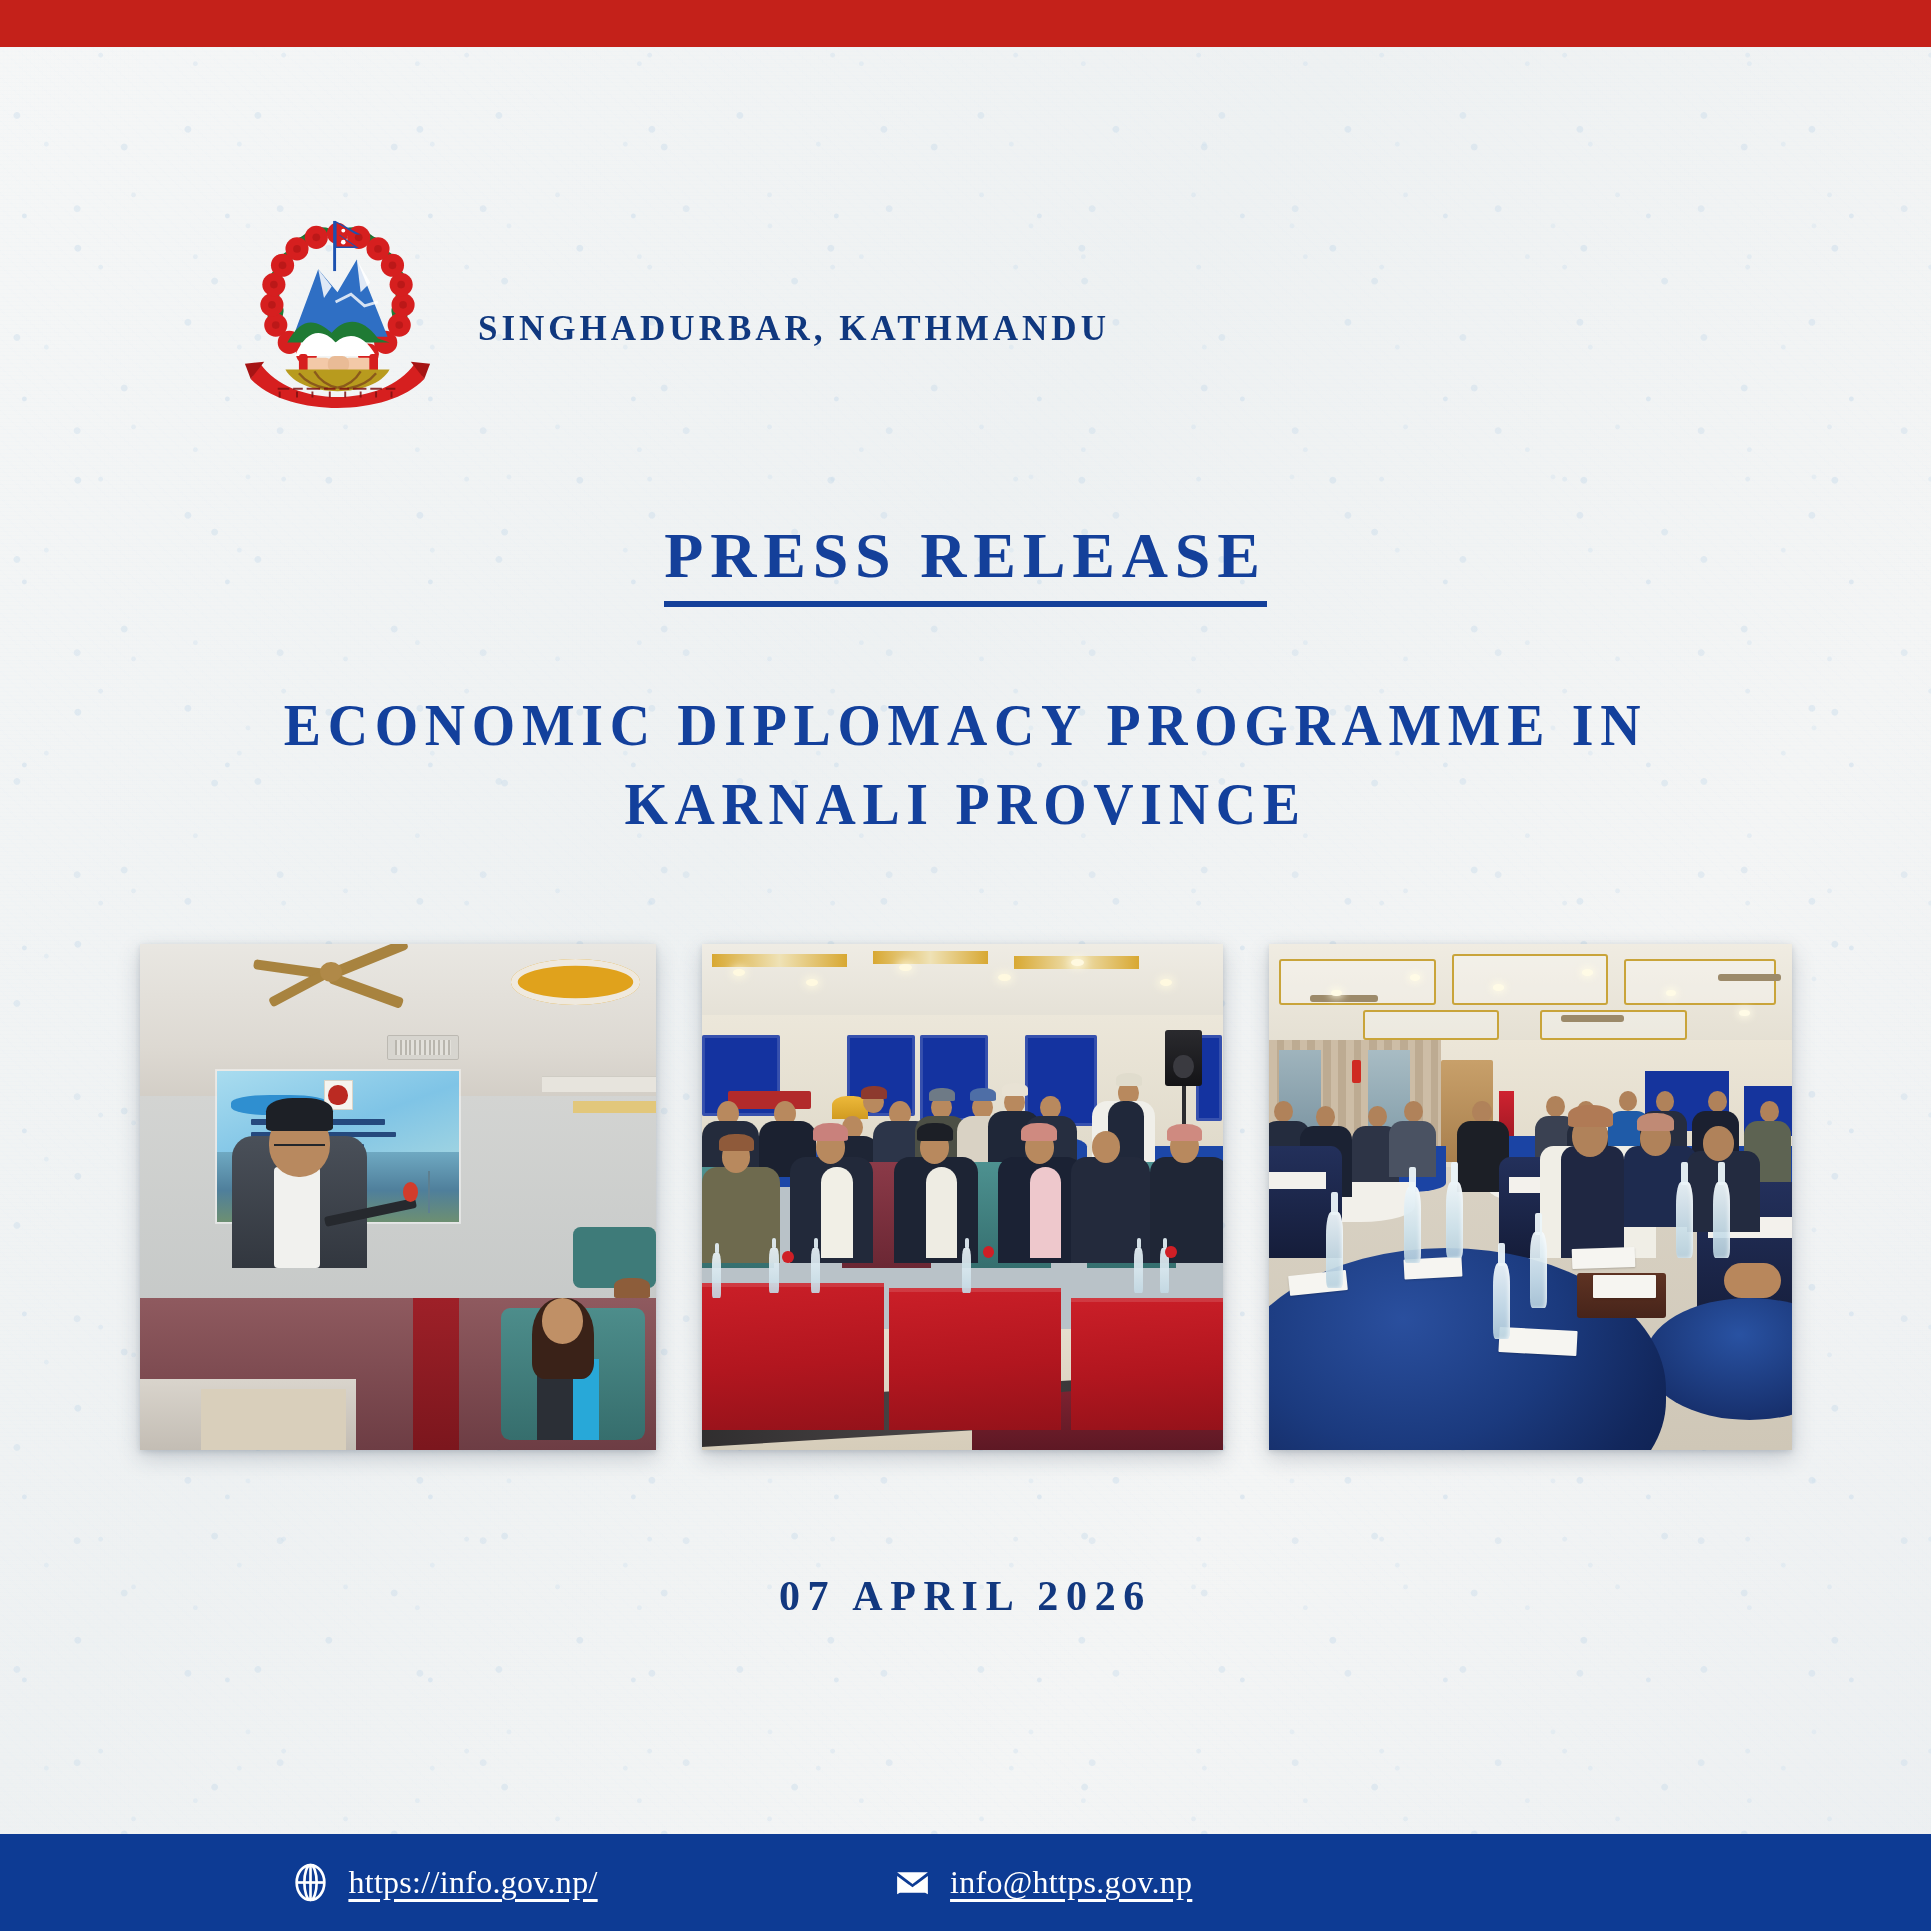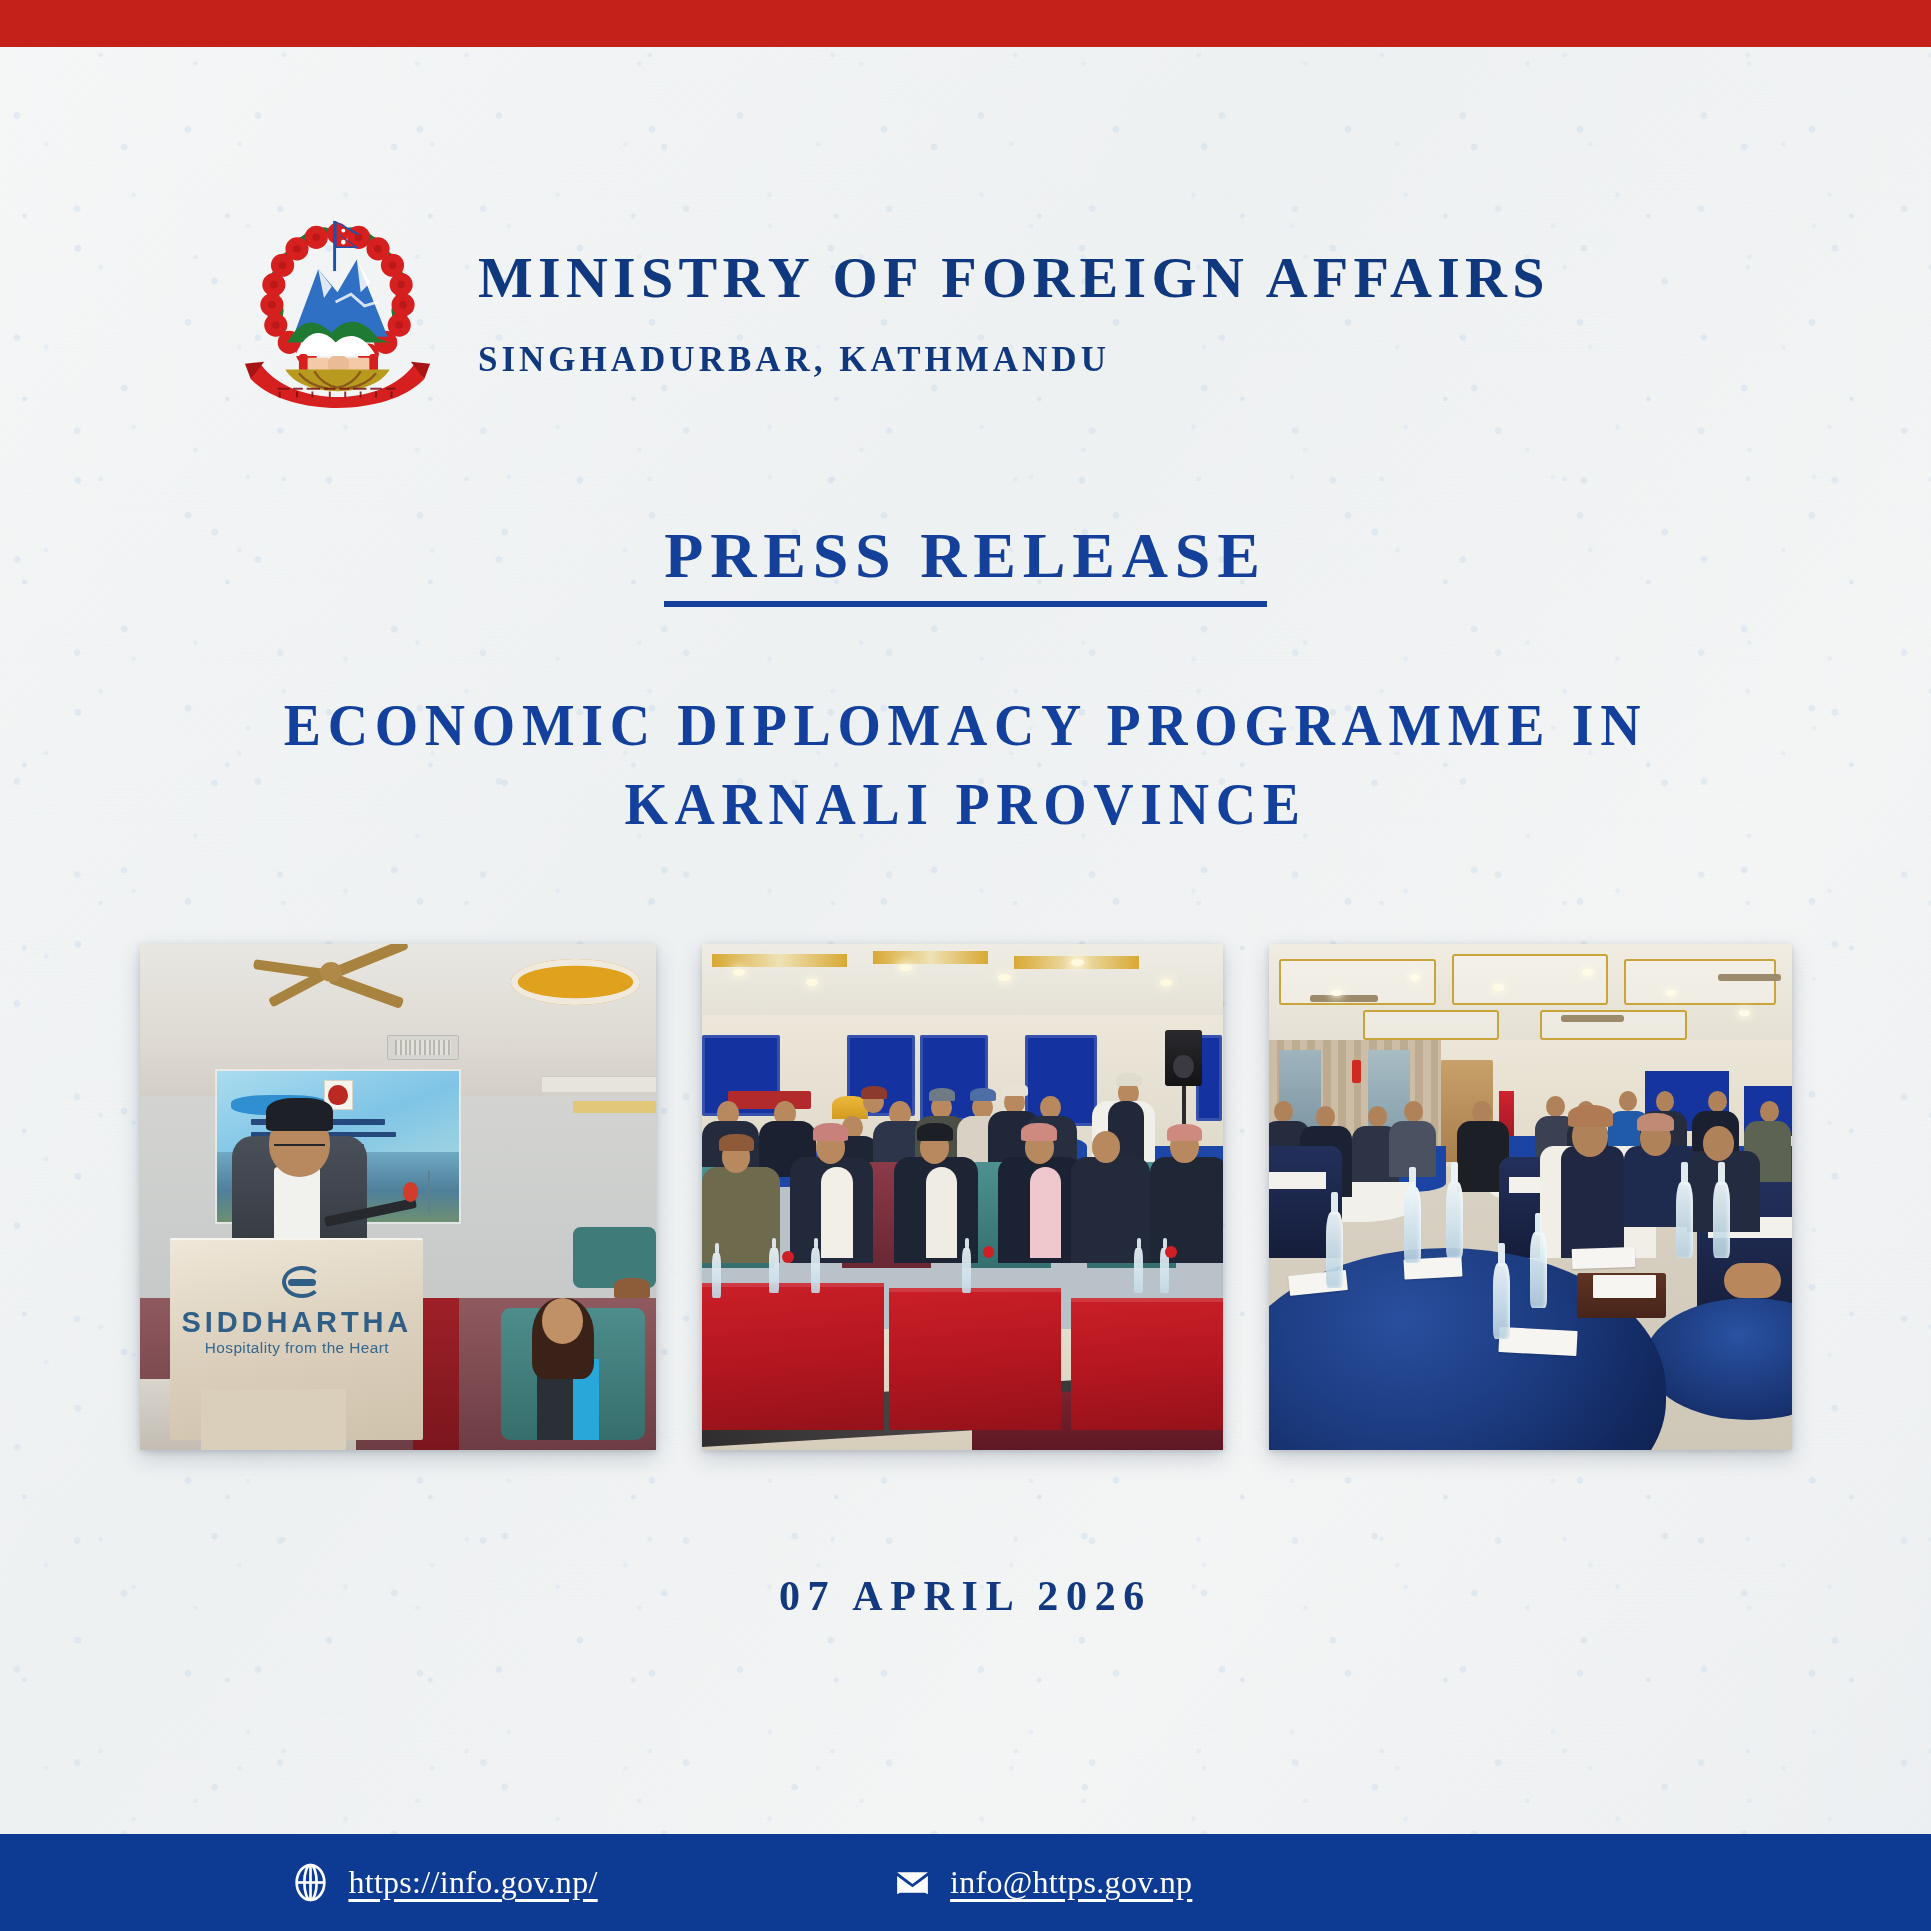--- a/index.html
+++ b/index.html
@@ -527,21 +527,20 @@
       <path d="M8 176 L2 160 L22 158 Z" fill="#a61414"></path>
       <path d="M188 176 L194 160 L174 158 Z" fill="#a61414"></path>
 
       <g stroke="#7d1010" stroke-width="2" opacity=".85">
         <path d="M36 186 h12 M52 186 h10 M66 186 h14 M84 186 h12 M100 186 h10 M114 186 h14 M132 186 h12 M148 186 h10"></path>
         <path d="M38 189 v6 M56 189 v6 M72 189 v6 M90 189 v6 M106 189 v6 M122 189 v6 M138 189 v6 M154 189 v6"></path>
       </g>
     </svg>
 
     <div class="header-text">
-      <div class="ministry-name">MINISTRY OF FOREIGN AFFAIRS</div>
       <div class="ministry-addr">SINGHADURBAR, KATHMANDU</div>
     </div>
   </div>
 
   <div class="press-release">
     <span>PRESS RELEASE</span>
   </div>
 
   <div class="headline">
     <div>ECONOMIC DIPLOMACY PROGRAMME IN</div>
@@ -596,25 +595,20 @@
       <div class="ph-layer p1-lady-head"></div>
 
       <div class="ph-layer p1-speaker-body"></div>
       <div class="ph-layer p1-shirt"></div>
       <div class="ph-layer p1-head"></div>
       <div class="ph-layer p1-cap"></div>
       <div class="ph-layer p1-glasses"></div>
       <div class="ph-layer p1-mic"></div>
       <div class="ph-layer p1-mic-head"></div>
 
-      <div class="ph-layer p1-podium">
-        <div class="p1-sid-mark"></div>
-        <div class="p1-sid-name">SIDDHARTHA</div>
-        <div class="p1-sid-tag">Hospitality from the Heart</div>
-      </div>
       <div class="ph-layer p1-podium-base"></div>
     </div>
 
     <div class="photo mid">
       <div class="ph-layer p2-ceiling"></div>
       <div class="ph-layer p2-cbeam p2-cb1"></div>
       <div class="ph-layer p2-cbeam p2-cb2"></div>
       <div class="ph-layer p2-cbeam p2-cb3"></div>
       <div class="ph-layer p2-led" style="left:6%;top:5%"></div>
       <div class="ph-layer p2-led" style="left:20%;top:7%"></div>

